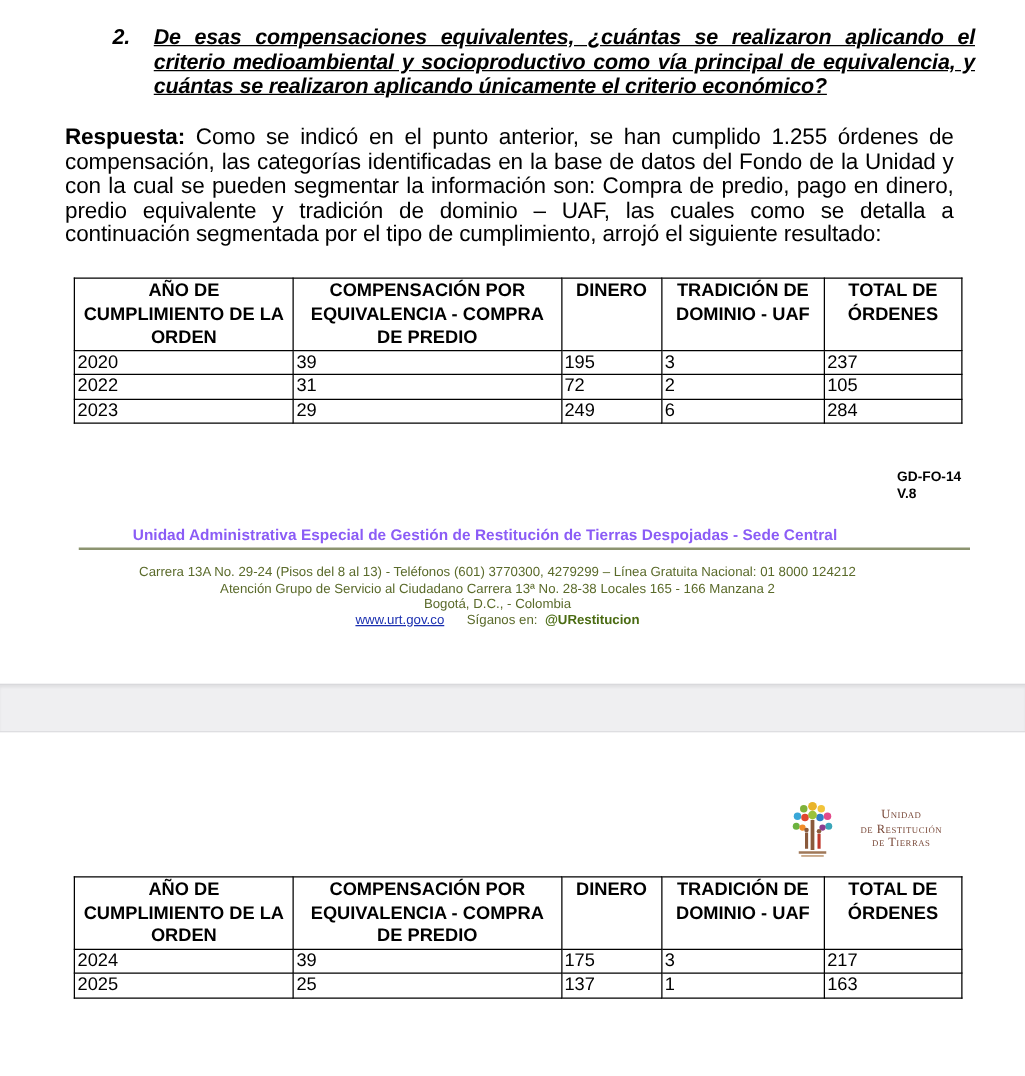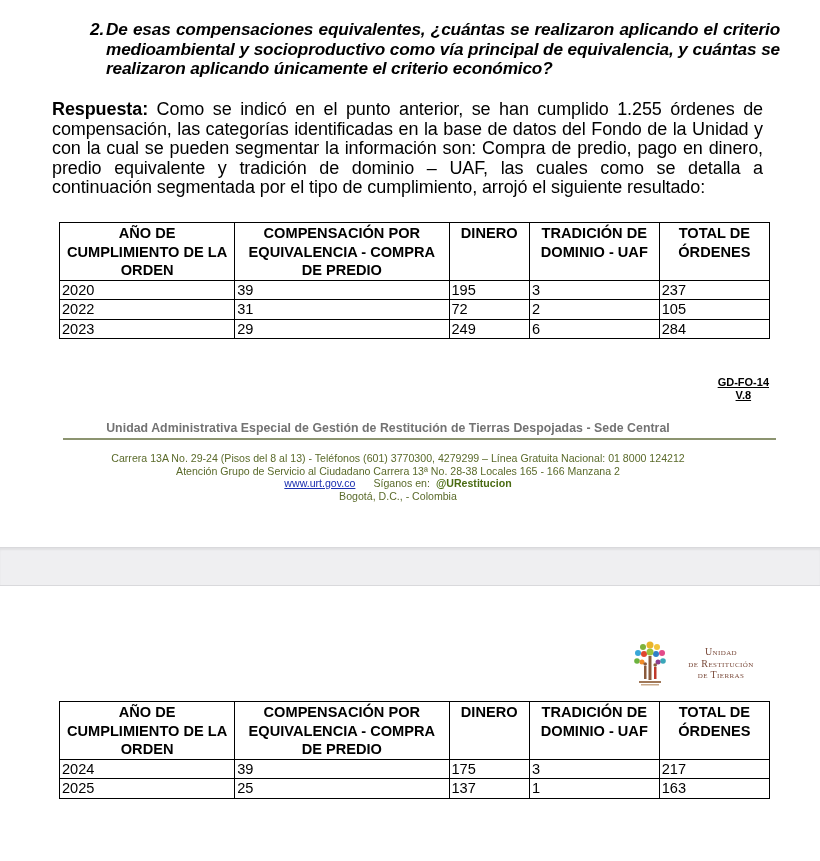--- a/index.html
+++ b/index.html
@@ -17,21 +17,21 @@
     box-shadow: inset 0 2px 2px rgba(0,0,0,0.06);
     box-sizing:border-box;
   }
 
   .question {
     position:absolute; left:90px; top:20px; width:690px;
     font-size:17.2px; font-weight:bold; font-style:italic; line-height:19.6px;
     letter-spacing:-0.15px;
   }
   .question .num { position:absolute; left:0; top:0; }
-  .question .qtext { display:block; margin-left:16px; text-align:justify; }
+  .question .qtext { display:block; margin-left:33px; text-align:justify;text-decoration:underline; }
 
   .answer {
     position:absolute; left:52px; top:100px; width:711px;
     font-size:18px; line-height:19.6px; text-align:justify;
     letter-spacing:-0.1px;
   }
   .answer .label { font-weight:bold; }
 
   table.data {
     position:absolute; left:59px; border-collapse:collapse;
@@ -42,26 +42,26 @@
     line-height:18.5px;
   }
   table.data th { font-weight:bold; vertical-align:top; padding-top:1px; }
   table.data td { height:18px; }
   table.t1 { top:222px; width:711px; }
   table.t2 { top:701px; width:711px; }
   .c1 { width:170px; } .c2 { width:208px; } .c3 { width:78px; } .c4 { width:126px; } .c5 { width:107px; }
   tr.total td { font-weight:bold; vertical-align:top; height:37px; }
 
   .code {
-    position:absolute; right:51px; top:376px; text-align:center;
-    font-size:11px; font-weight:bold; line-height:12.5px;text-decoration:underline;
+    position:absolute; right:51px; top:376px; text-align:left;
+    font-size:11px; font-weight:bold; line-height:12.5px;
   }
   .org {
     position:absolute; left:0; width:776px; top:421px; text-align:center;
-    font-size:12.3px; font-weight:bold; color:#737373; letter-spacing:0.05px;
+    font-size:12.3px; font-weight:bold; color:#8b5cf6; letter-spacing:0.05px;
   }
   .org-rule {
     position:absolute; left:63px; top:438px; width:713px; height:2px;
     background:#8c9470;
   }
   .addr {
     position:absolute; left:0; width:796px; top:452px; text-align:center;
     font-size:10.6px; line-height:12.6px; color:#5a6a2a;
   }
   .addr .line { display:block; }
@@ -136,22 +136,22 @@
 
 <div class="code">
   <div>GD-FO-14</div>
   <div>V.8</div>
 </div>
 <div class="org">Unidad Administrativa Especial de Gestión de Restitución de Tierras Despojadas - Sede Central</div>
 <div class="org-rule"></div>
 <div class="addr">
   <span class="line">Carrera 13A No. 29-24 (Pisos del 8 al 13) - Teléfonos (601) 3770300, 4279299 – Línea Gratuita Nacional: 01 8000 124212</span>
   <span class="line">Atención Grupo de Servicio al Ciudadano Carrera 13ª No. 28-38 Locales 165 - 166 Manzana 2</span>
+  <span class="line">Bogotá, D.C., - Colombia</span>
   <span class="line"><a>www.urt.gov.co</a><span class="follow">Síganos en:</span><span class="handle">@URestitucion</span></span>
-  <span class="line">Bogotá, D.C., - Colombia</span>
 </div>
 
 <div class="logo">
   <svg class="logo-mark" viewBox="0 0 34 48">
     <circle cx="17" cy="5" r="3.5" fill="#e9b42a"></circle>
     <circle cx="10" cy="7" r="3" fill="#7fb23a"></circle>
     <circle cx="24" cy="7" r="3" fill="#f2c43a"></circle>
     <circle cx="5" cy="13" r="3" fill="#39a7d8"></circle>
     <circle cx="29" cy="13" r="3" fill="#e34a8a"></circle>
     <circle cx="11" cy="14" r="3" fill="#e0462f"></circle>

